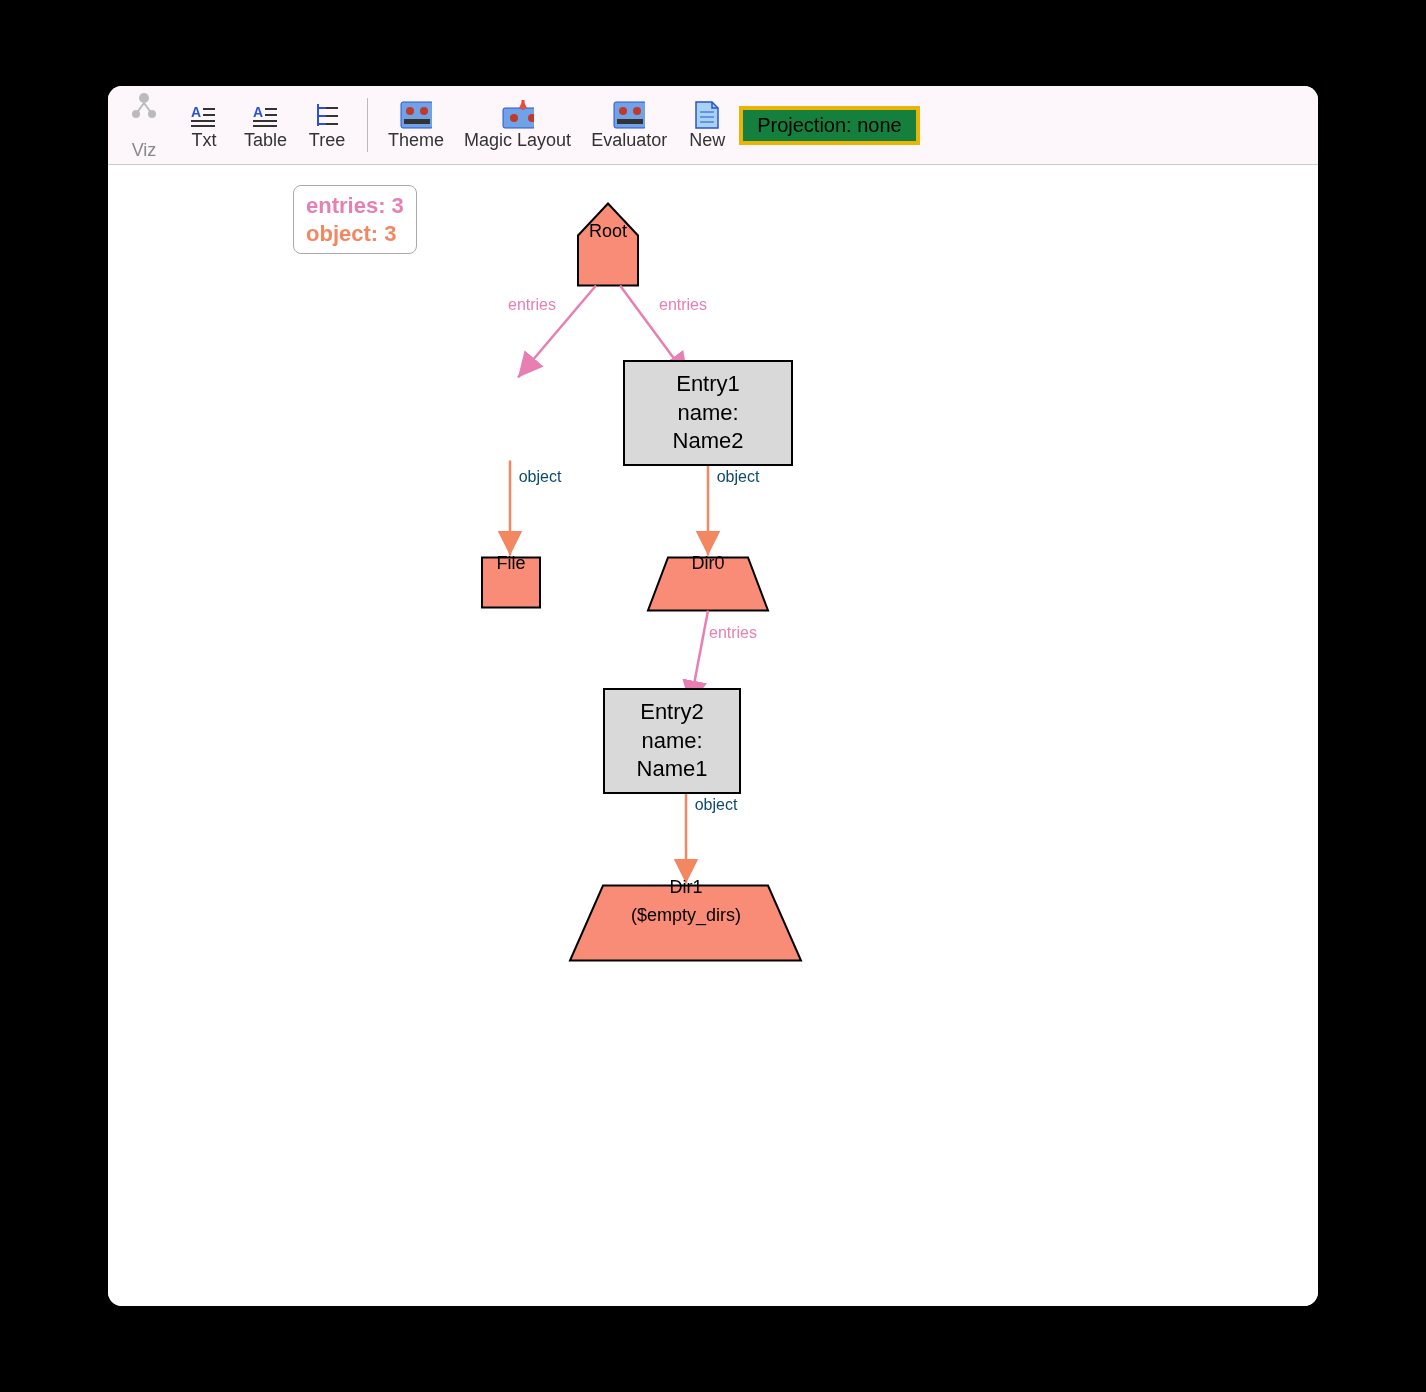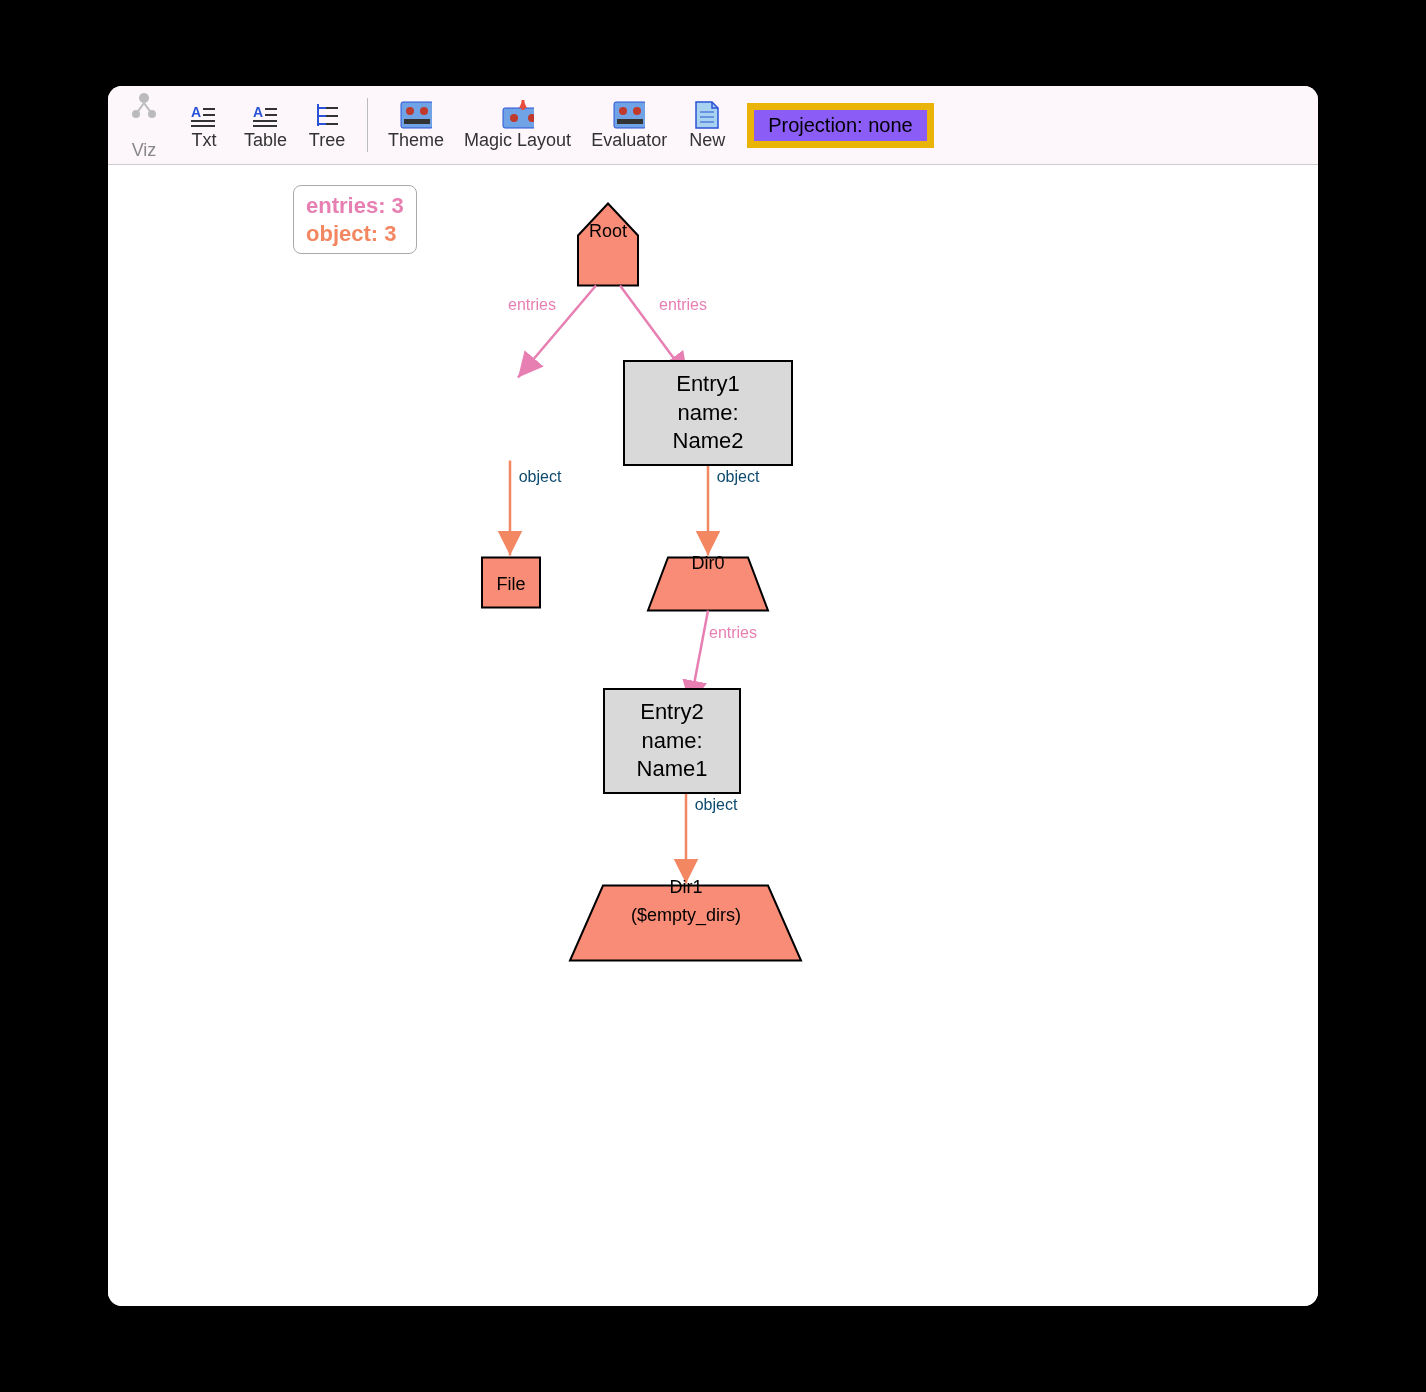--- a/index.html
+++ b/index.html
@@ -66,25 +66,24 @@
     min-width: 56px;
     cursor: pointer;
     font-size: 18px;
     color: #333;
     user-select: none;
   }
   .tbtn.disabled { color:#888;gap:20px; }
   .tbtn .ic { width: 32px; height: 30px; display:flex; align-items:center; justify-content:center; }
   .tsep { width:1px; height:54px; background:#bbb; margin: 0 8px; }
   .projbox {
-    border: 7px solid #eab308;
-    background: #8b5cf6;
+    border: 4px solid #eab308;
+    background: #15803d;
     padding: 4px 14px;
     font-size: 20px;
-    margin-left: 8px;
   }
   .canvas {
     flex:1;
     background:#fff;
     position: relative;
     margin: 0;
     border-top:1px solid #ccc;
     padding-left:44px;
   }
   .legend {
@@ -270,21 +269,21 @@
     </svg>
 
     <div class="shape-label" style="left:500px; top:66px;">Root</div>
 
 
     <div class="nodebox" style="left:515px; top:195px; width:170px;">
       <div>Entry1</div>
       <div>name: Name2</div>
     </div>
 
-    <div class="shape-label" style="left:403px; top:419px;">File</div>
+    <div class="shape-label" style="left:403px; top:398px;">File</div>
     <div class="shape-label" style="left:600px; top:398px;">Dir0</div>
 
     <div class="nodebox" style="left:495px; top:523px; width:138px;">
       <div>Entry2</div>
       <div>name: Name1</div>
     </div>
 
     <div class="shape-label" style="left:578px; top:722px;">Dir1</div>
     <div class="shape-label" style="left:578px; top:750px;">($empty_dirs)</div>
 

